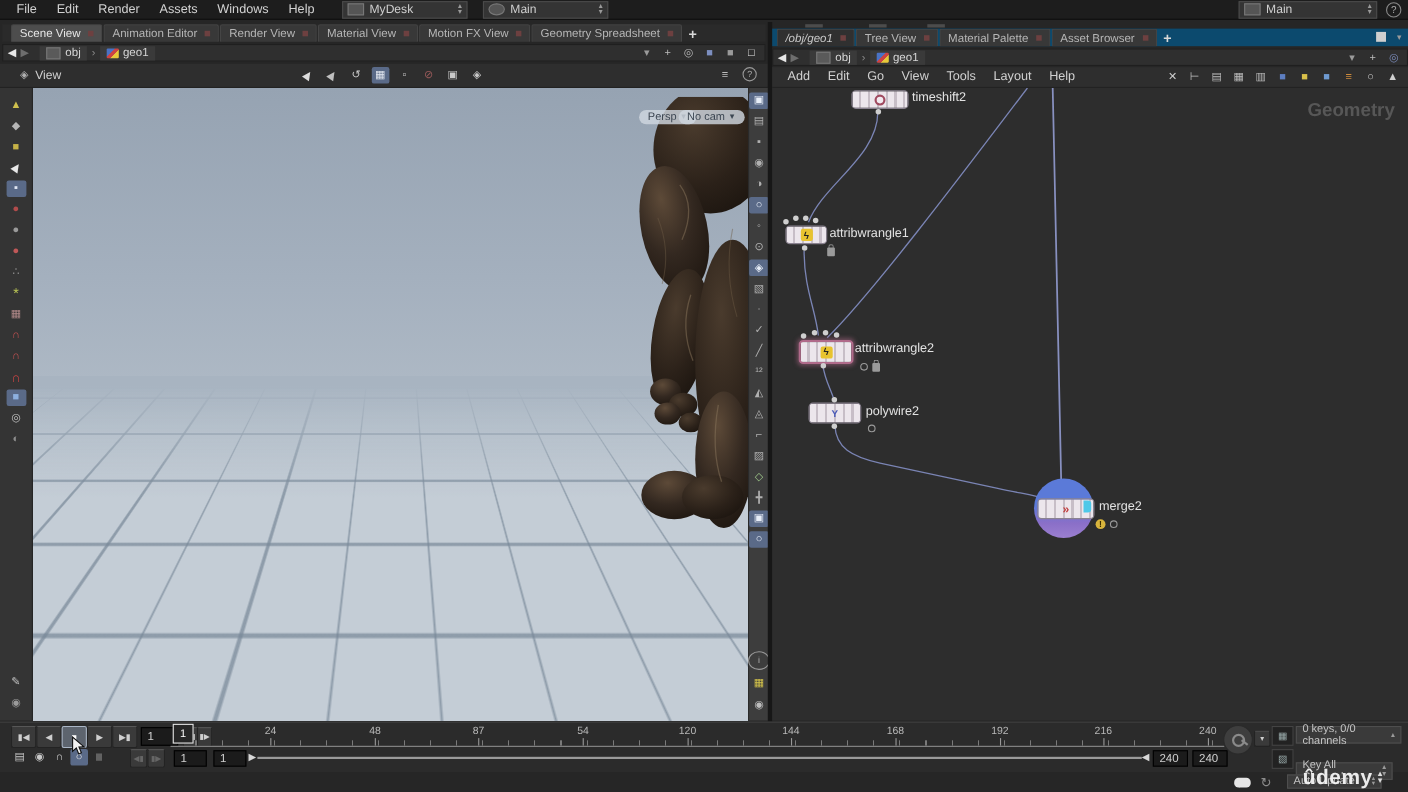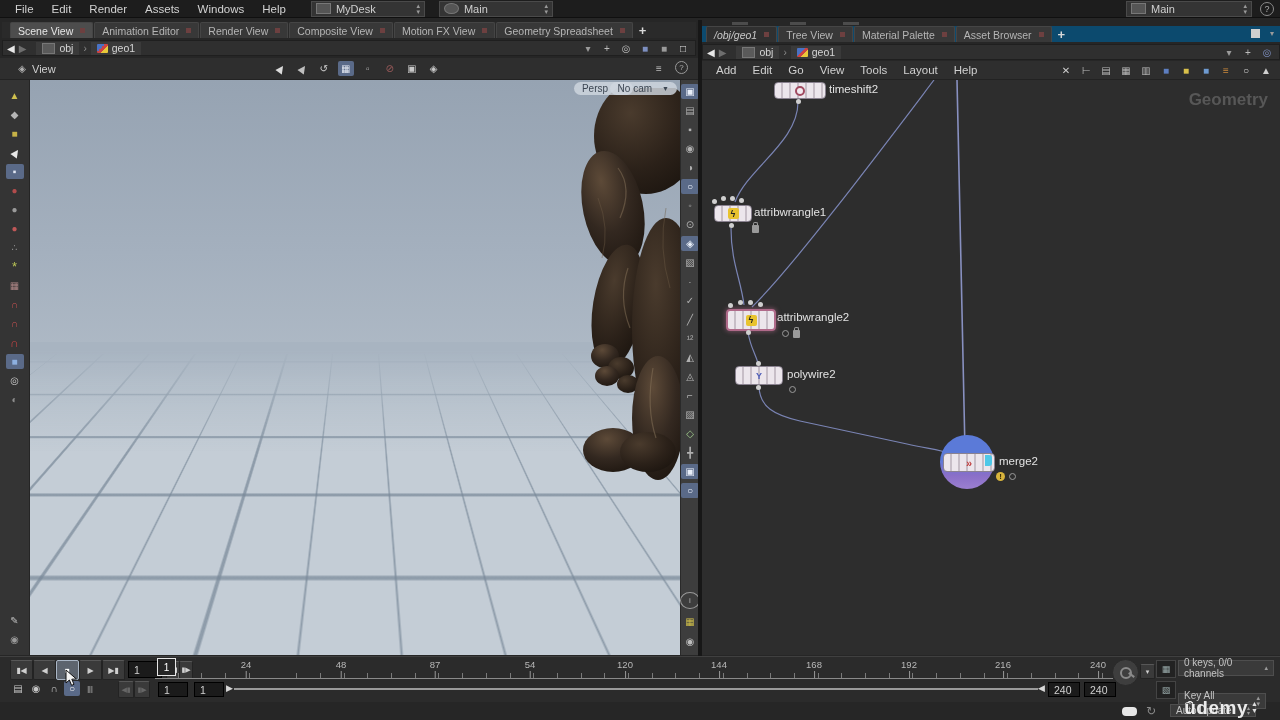--- a/index.html
+++ b/index.html
@@ -48,21 +48,21 @@
   
   .viewport{position:absolute;left:30px;top:80px;width:650px;height:575px;overflow:hidden;
             background:linear-gradient(#96a3b2 0%,#a4b0be 30%,#aeb9c5 48%);}
   .gfloor{position:absolute;left:-480px;top:274px;width:1620px;height:980px;
           transform:perspective(330px) rotateX(54deg);transform-origin:50% 0;
           background-color:#c4cdd6;
           background-image:repeating-linear-gradient(90deg,rgba(120,136,152,.7) 0 1.5px,transparent 1.5px 46px),
                            repeating-linear-gradient(0deg,rgba(120,136,152,.7) 0 1.5px,transparent 1.5px 46px);}
   .haze{position:absolute;left:0;top:262px;width:650px;height:110px;
         background:linear-gradient(rgba(168,180,193,1) 8%,rgba(172,184,196,.65) 40%,rgba(180,192,203,0));}
-  .pill{position:absolute;top:2px;height:13px;display:flex;align-items:center;gap:10px;padding:0 8px;
+  .pill{position:absolute;top:20px;height:13px;display:flex;align-items:center;gap:3px;padding:0 8px;
         background:rgba(208,215,223,.82);border-radius:8px;color:#3c4652;font-size:10px;z-index:5;}
   .pill .dn{font-size:7px;}
   .origin-marker{position:absolute;left:330px;top:456px;width:9px;height:9px;border:1px solid #8c97a2;
                  transform:rotate(45deg);background:rgba(150,160,170,.35);z-index:3;}
   .axisgizmo{position:absolute;left:2px;bottom:6px;z-index:4;}
   
   .netbar{position:absolute;left:702px;top:61px;width:578px;height:19px;background:#2e2e2e;border-bottom:1px solid #222;
           display:flex;align-items:center;padding:0 6px;box-sizing:border-box;}
   .netmenu{padding:0 8px;font-size:11.5px;color:#d0d0d0;}
   .netcanvas{position:absolute;left:702px;top:80px;width:578px;height:575px;background:#2d2d2d;overflow:hidden;}
@@ -160,21 +160,21 @@
         </div>
       <div class="tab">
           <span>Animation Editor</span>
           <span class="tclose"></span>
         </div>
       <div class="tab">
           <span>Render View</span>
           <span class="tclose"></span>
         </div>
       <div class="tab">
-          <span>Composite View</span>
+          <span>Material View</span>
           <span class="tclose"></span>
         </div>
       <div class="tab">
           <span>Motion FX View</span>
           <span class="tclose"></span>
         </div>
       <div class="tab">
           <span>Geometry Spreadsheet</span>
           <span class="tclose"></span>
         </div>

